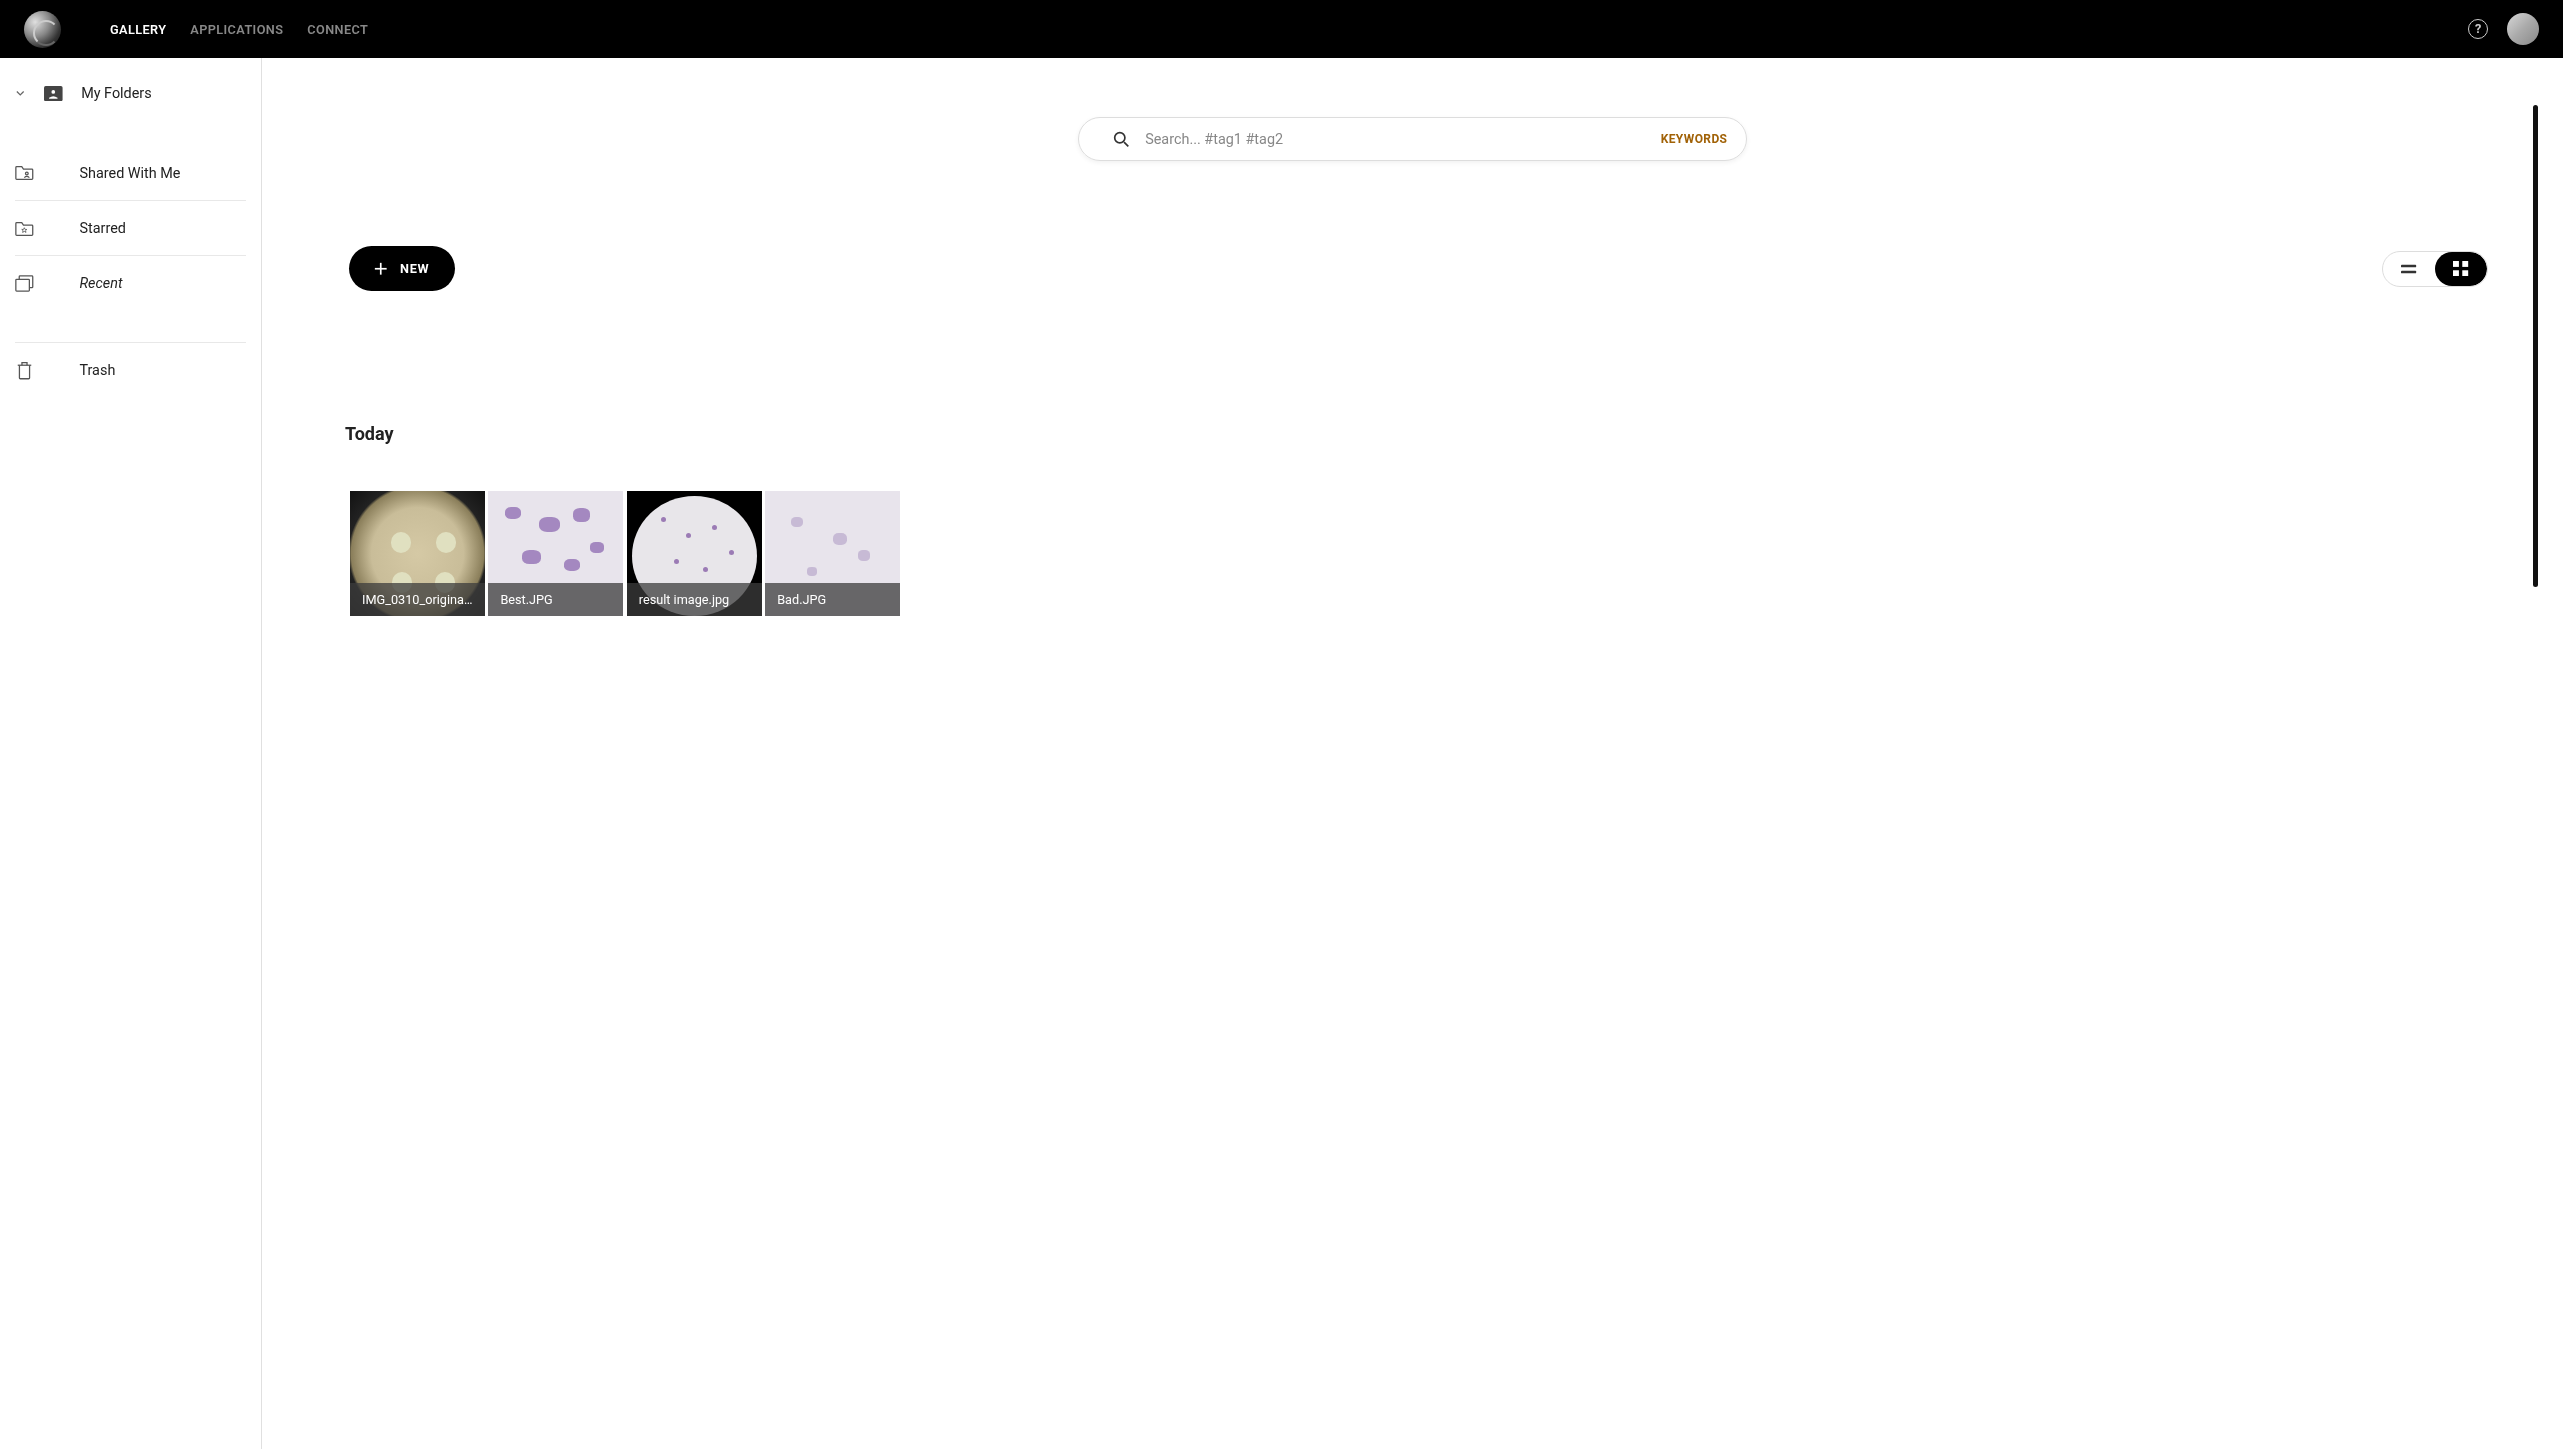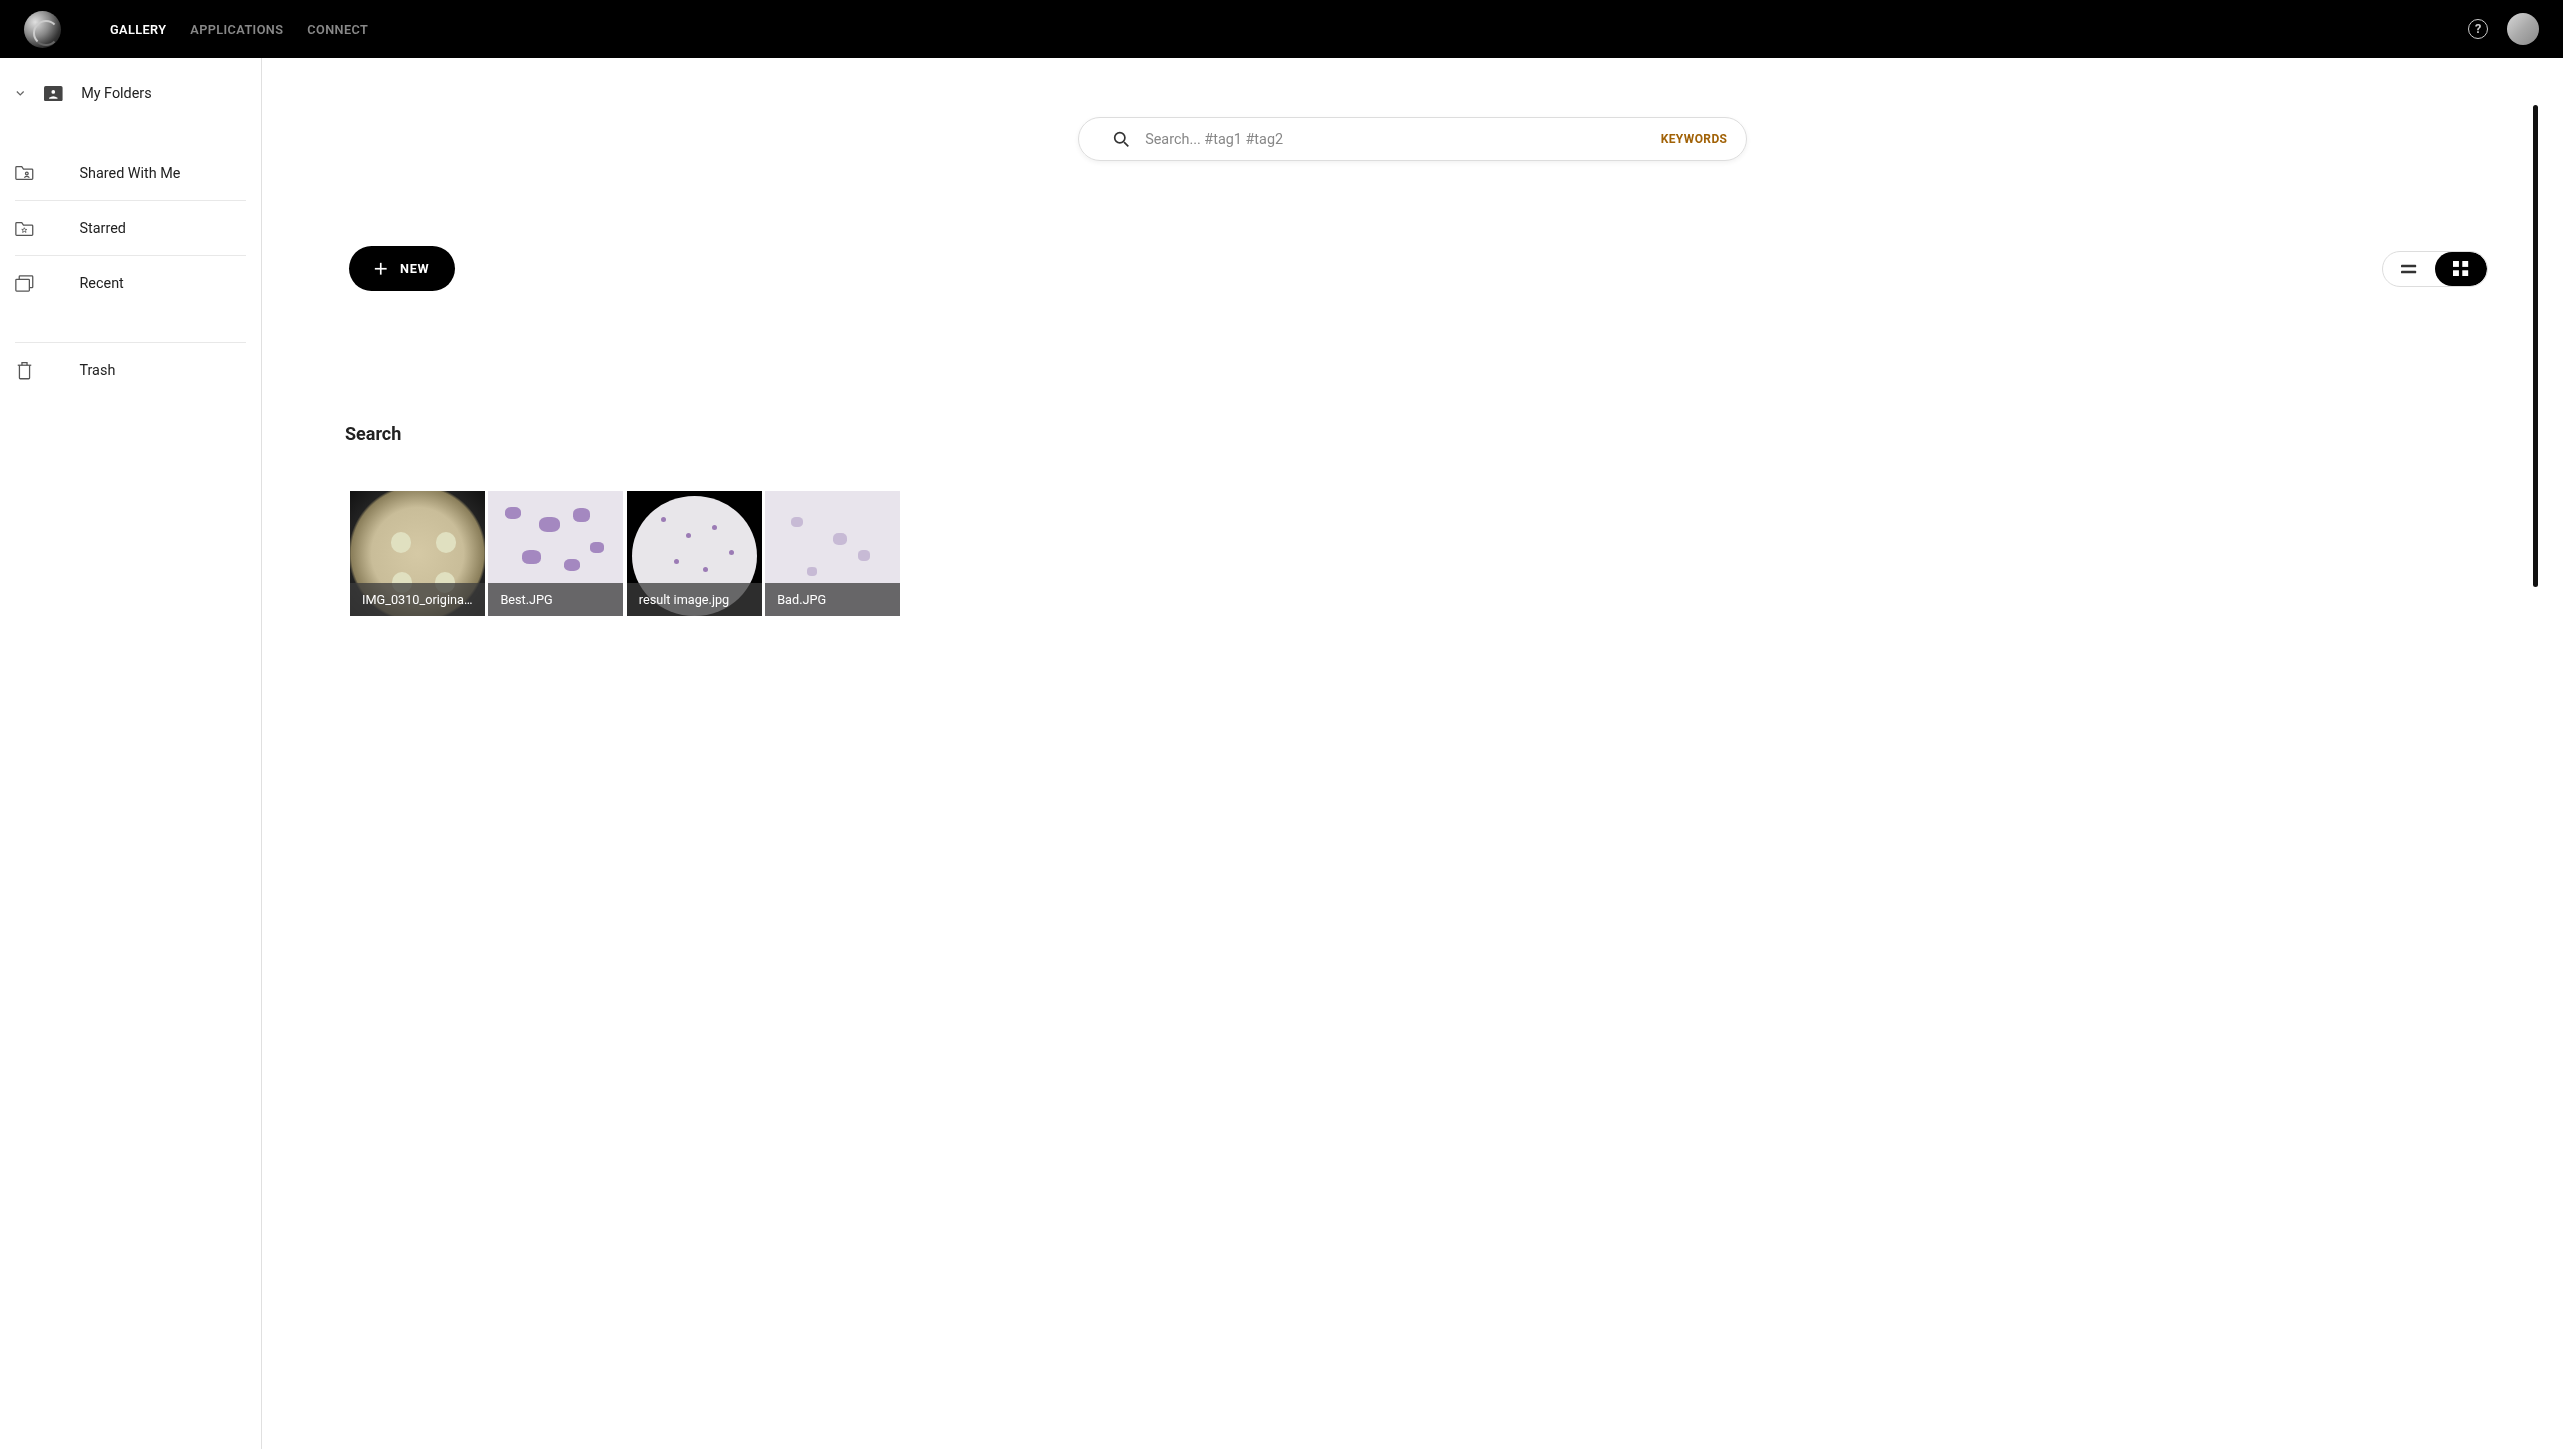--- a/index.html
+++ b/index.html
@@ -374,21 +374,21 @@
       <div class="sidebar-item with-indent">
         <span class="icon">
           <svg width="18.6" height="15.2" viewBox="0 0 22 18" fill="none" stroke="#555" stroke-width="1.5">
               <path d="M1 4 L1 16 Q1 17 2 17 L20 17 Q21 17 21 16 L21 6 Q21 5 20 5 L10 5 L8 2 L2 2 Q1 2 1 3 Z"></path>
               <path d="M11 8 L12 10 L14 10 L12.4 11.5 L13 13.5 L11 12.3 L9 13.5 L9.6 11.5 L8 10 L10 10 Z" stroke-width="1"></path>
             </svg>
         </span>
         <span style="width:8.5px"></span>
         <span class="label">Starred</span>
       </div>
-      <div class="sidebar-item with-indent" style="border-bottom:none;">
+      <div class="sidebar-item with-indent" style="border-bottom:none;font-style:italic;">
         <span class="icon">
           <svg width="18.6" height="17" viewBox="0 0 22 20" fill="none" stroke="#555" stroke-width="1.5">
               <rect x="5" y="1" width="16" height="14" rx="1"></rect>
               <rect x="1" y="5" width="16" height="14" rx="1" fill="#fff"></rect>
             </svg>
         </span>
         <span style="width:8.5px"></span>
         <span class="label">Recent</span>
       </div>
     </div>
@@ -444,21 +444,21 @@
           <svg width="15.2" height="15.2" viewBox="0 0 18 18" fill="#fff">
               <rect x="0" y="0" width="7" height="7"></rect>
               <rect x="11" y="0" width="7" height="7"></rect>
               <rect x="0" y="11" width="7" height="7"></rect>
               <rect x="11" y="11" width="7" height="7"></rect>
             </svg>
         </div>
       </div>
     </div>
 
-    <div class="section-title">Search</div>
+    <div class="section-title">Today</div>
 
     <div class="thumb-row">
       <div class="thumb">
         <div class="img">
             <div class="petri p2">
               <div class="dot3"></div>
               <div class="dot4"></div>
             </div>
           </div>
         <div class="caption">IMG_0310_original…</div>

